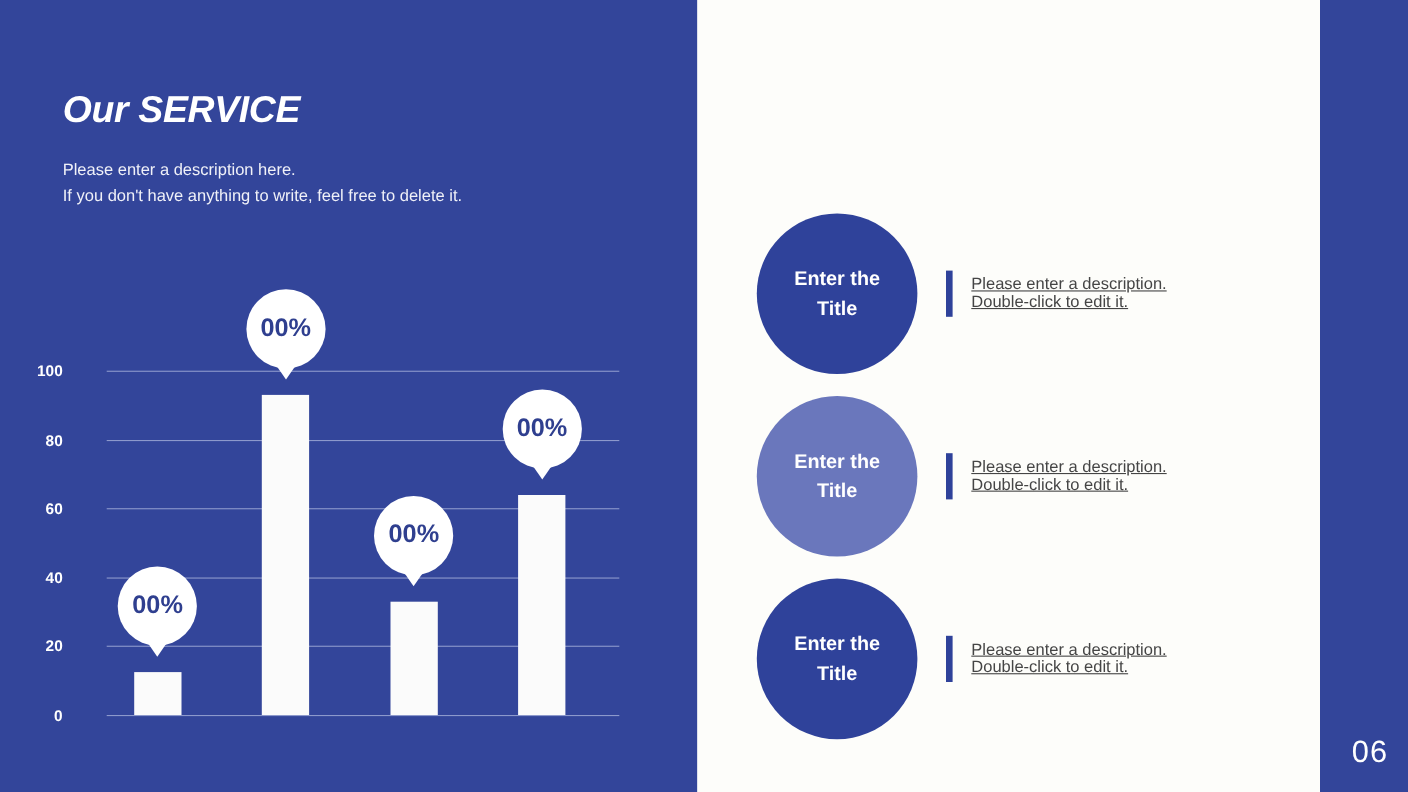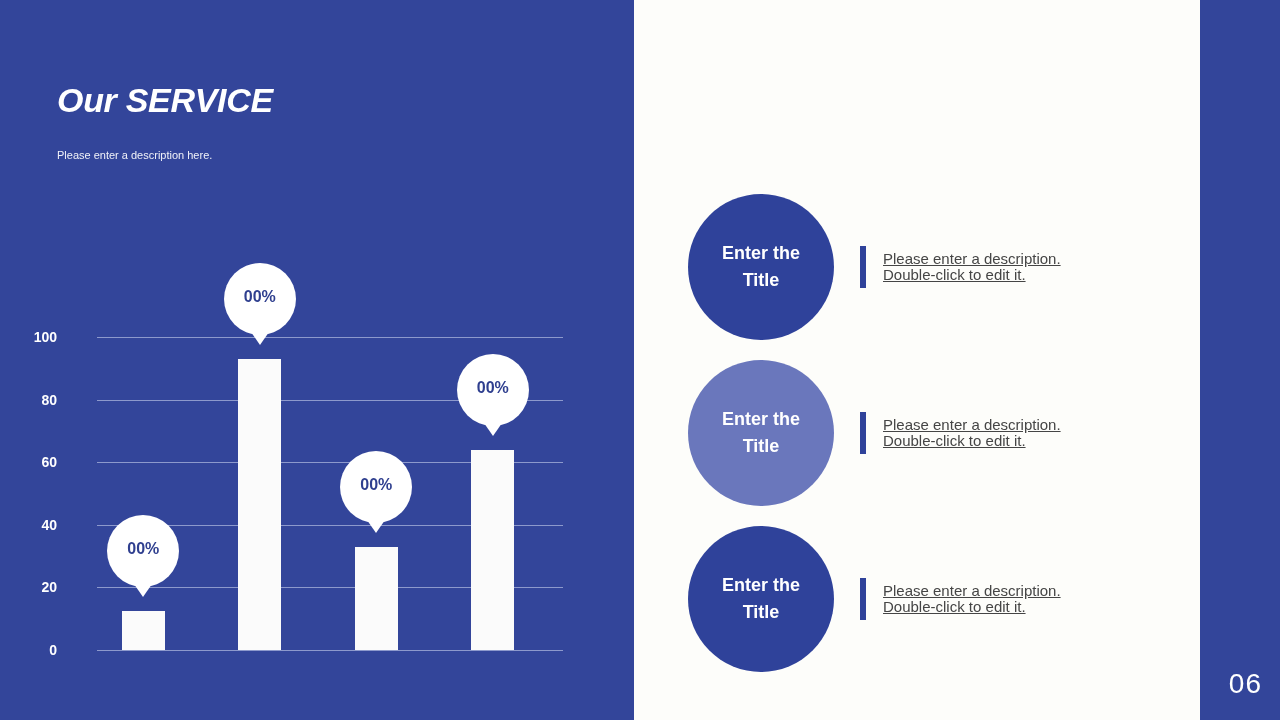--- a/index.html
+++ b/index.html
@@ -34,21 +34,21 @@
     color: #ffffff;
     letter-spacing: -0.3px;
     white-space: nowrap;
     font-style: italic;
   }
   .slide-subtitle {
     position: absolute;
     left: 57px;
     top: 143px;
     width: 520px;
-    font-size: 11px;
+    font-size: 15px;
     line-height: 24px;
     color: #f0f1f8;
     font-weight: 400;
   }
 
   
   .chart {
     position: absolute;
     left: 57px;
     top: 250px;
@@ -102,21 +102,21 @@
     width: 0;
     height: 0;
     border-left: 18px solid transparent;
     border-right: 18px solid transparent;
     border-top: 26px solid #ffffff;
     transform: translateX(-50%);
   }
   .pin-label {
     position: relative;
     z-index: 2;
-    font-size: 16px;
+    font-size: 23px;
     font-weight: bold;
     color: #2f3f8f;
     margin-top: -3px;
   }
 
   
   .right-panel {
     position: absolute;
     left: 634px;
     top: 0;
@@ -187,20 +187,21 @@
 <body>
 
 <div class="slide">
 
   <div class="left-panel">
 
     <div class="slide-title">Our SERVICE</div>
 
     <div class="slide-subtitle">
       <div>Please enter a description here.</div>
+      <div>If you don't have anything to write, feel free to delete it.</div>
     </div>
 
     <div class="chart">
       <div class="chart-plot" id="plot">
           <div class="gridline" style="top: 313px;"></div>
           <div class="ytick" style="top: 313px;">0</div>
           <div class="gridline" style="top: 250.4px;"></div>
           <div class="ytick" style="top: 250.4px;">20</div>
           <div class="gridline" style="top: 187.8px;"></div>
           <div class="ytick" style="top: 187.8px;">40</div>

